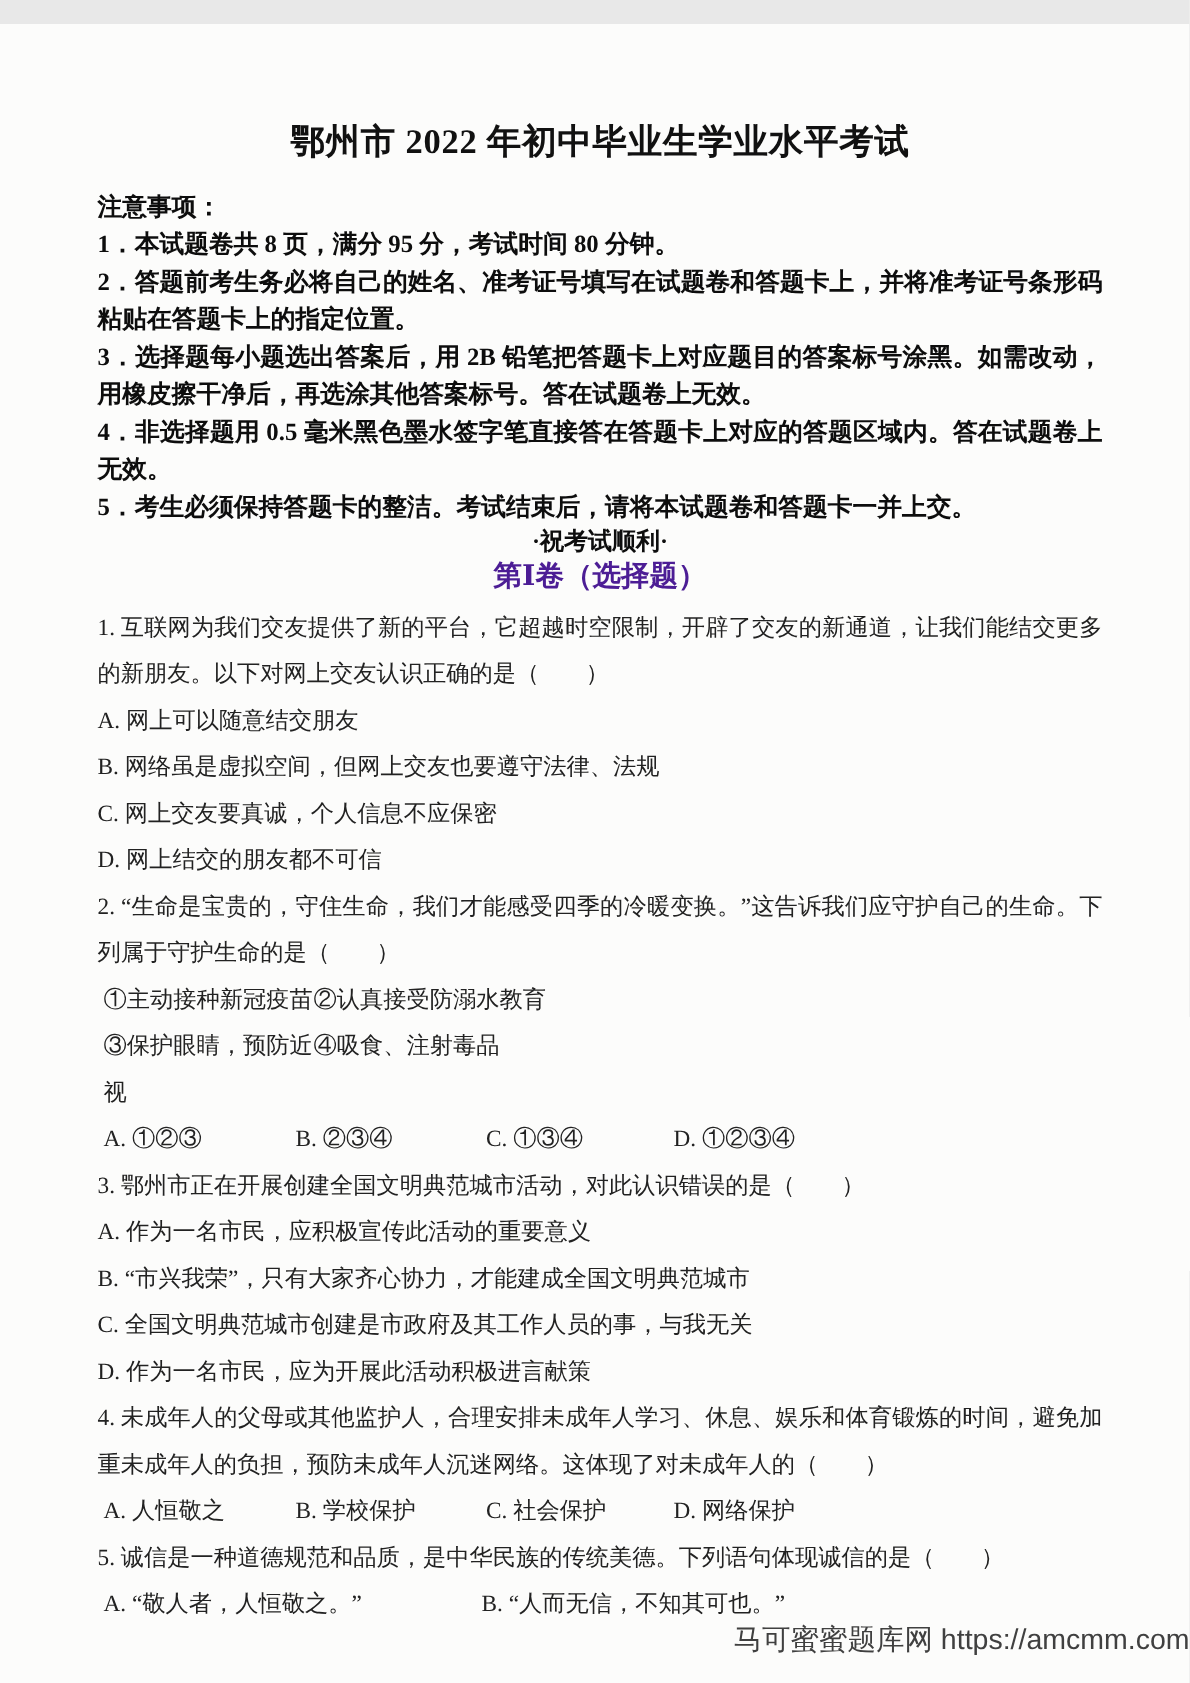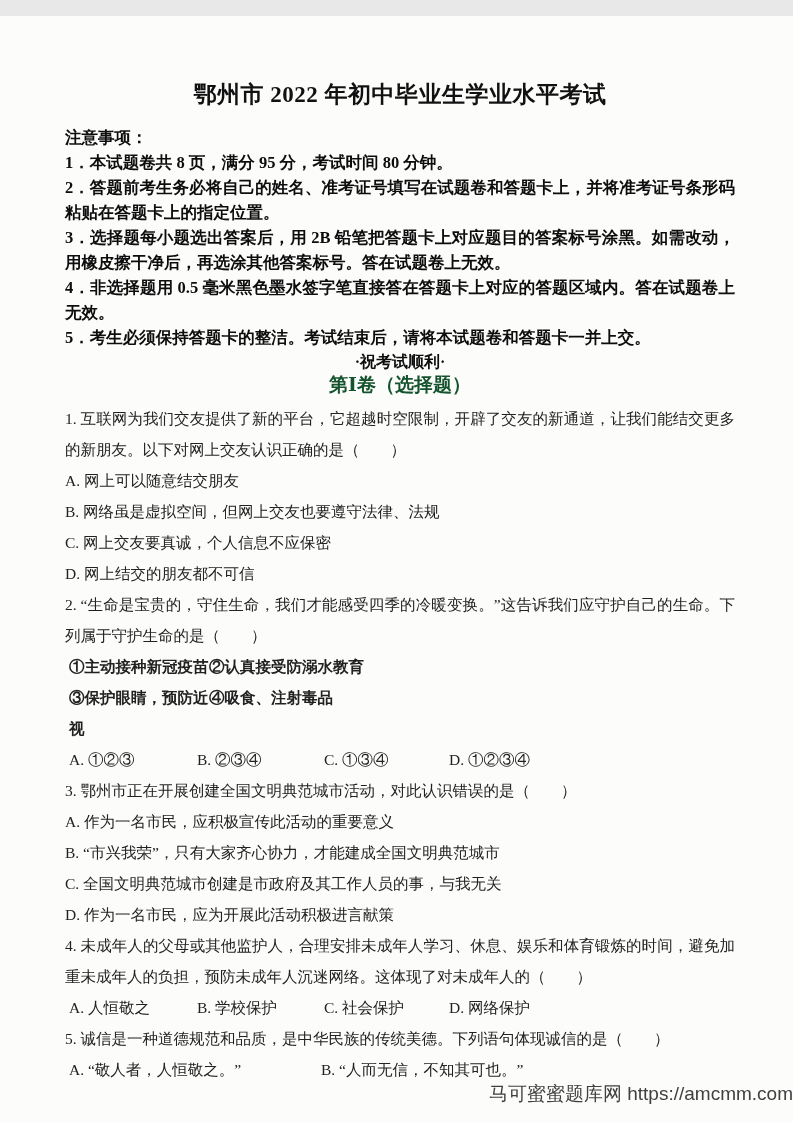--- a/index.html
+++ b/index.html
@@ -43,21 +43,21 @@
     font-weight: bold;
     font-size: 16px;
     line-height: 21px;
     color: #0d0d0d;
   }
   .section-title {
     text-align: center;
     font-weight: bold;
     font-size: 19px;
     line-height: 26px;
-    color: #14532d;
+    color: #4c1d95;
   }
   .questions {
     margin-top: 5px;
     font-size: 15.5px;
     line-height: 31px;
     color: #222;
   }
   .questions p { margin: 0; text-align: justify; }
   .opt-line { white-space: nowrap; }
   .opt-grid-4 {
@@ -67,21 +67,20 @@
   }
   .opt-grid-2 {
     display: grid;
     grid-template-columns: 252px auto;
     padding-left: 4px;
   }
   .sub-grid-2 {
     display: grid;
     grid-template-columns: 140px auto;
     padding-left: 4px;
-    font-weight: bold;
   }
   .site-footer {
     position: absolute;
     left: 0;
     top: 1064px;
     width: 100%;
     text-align: right;
     font-family: "Liberation Sans", "DejaVu Sans", sans-serif;
     font-size: 19px;
     line-height: 28px;

